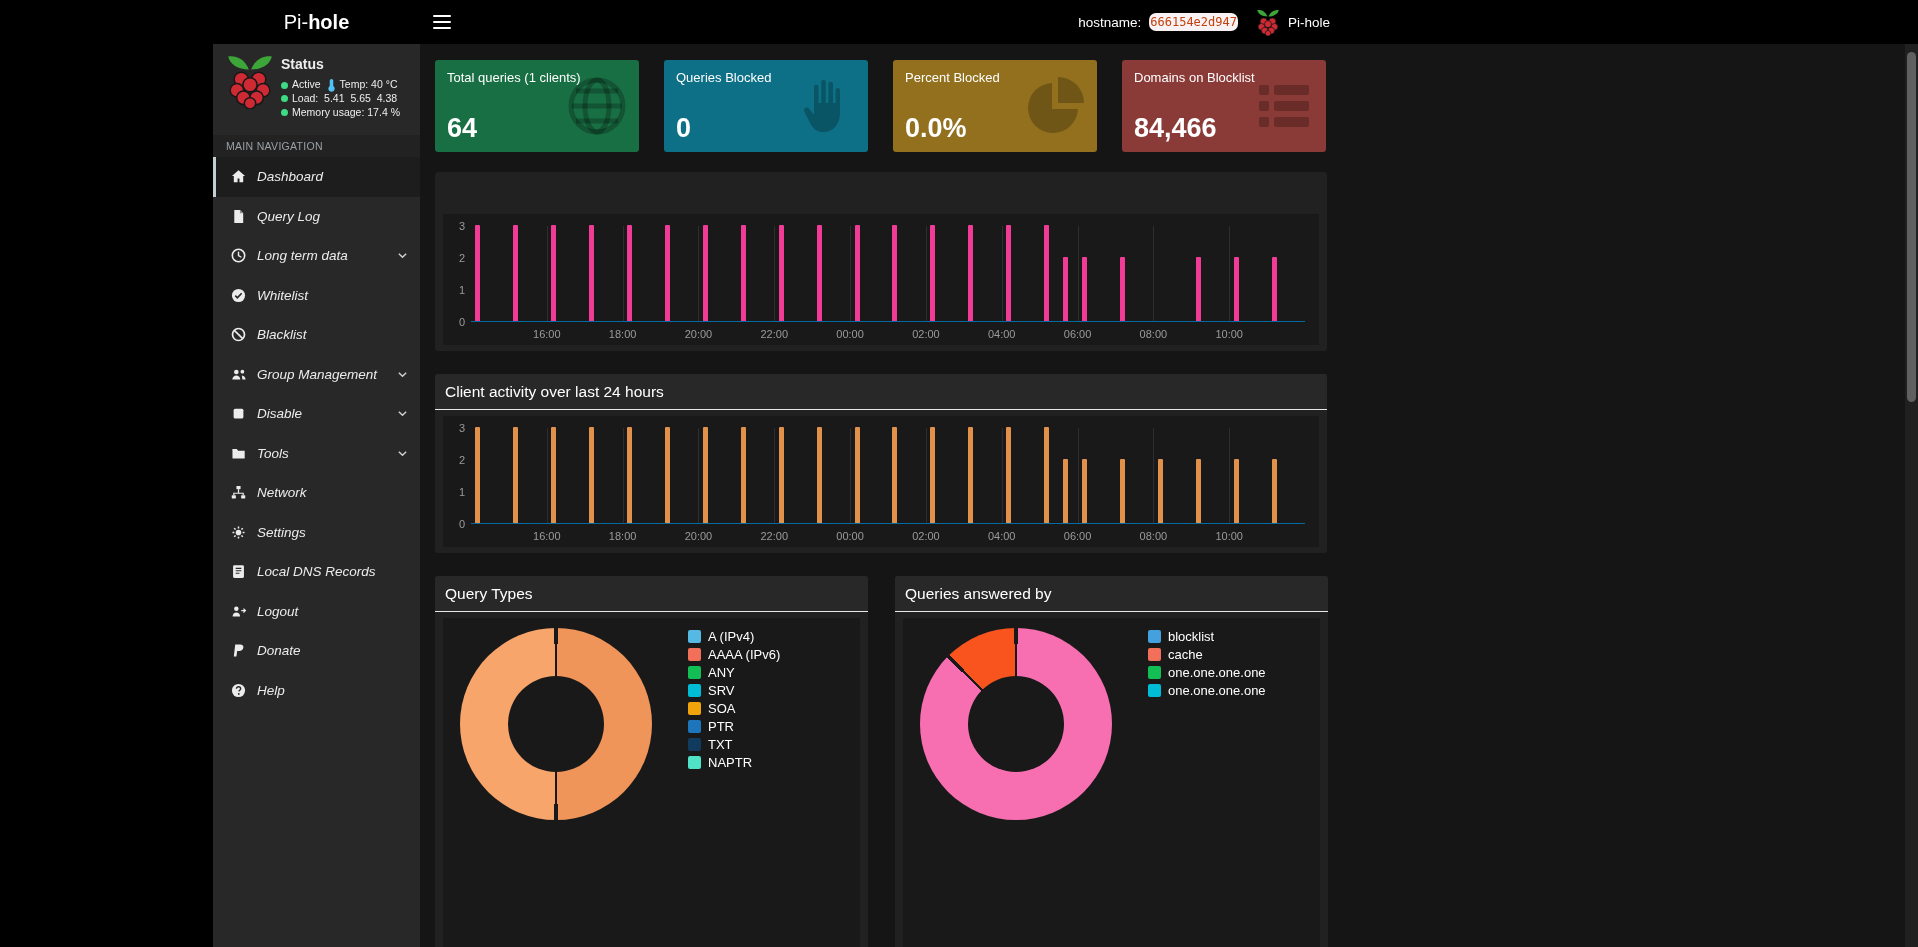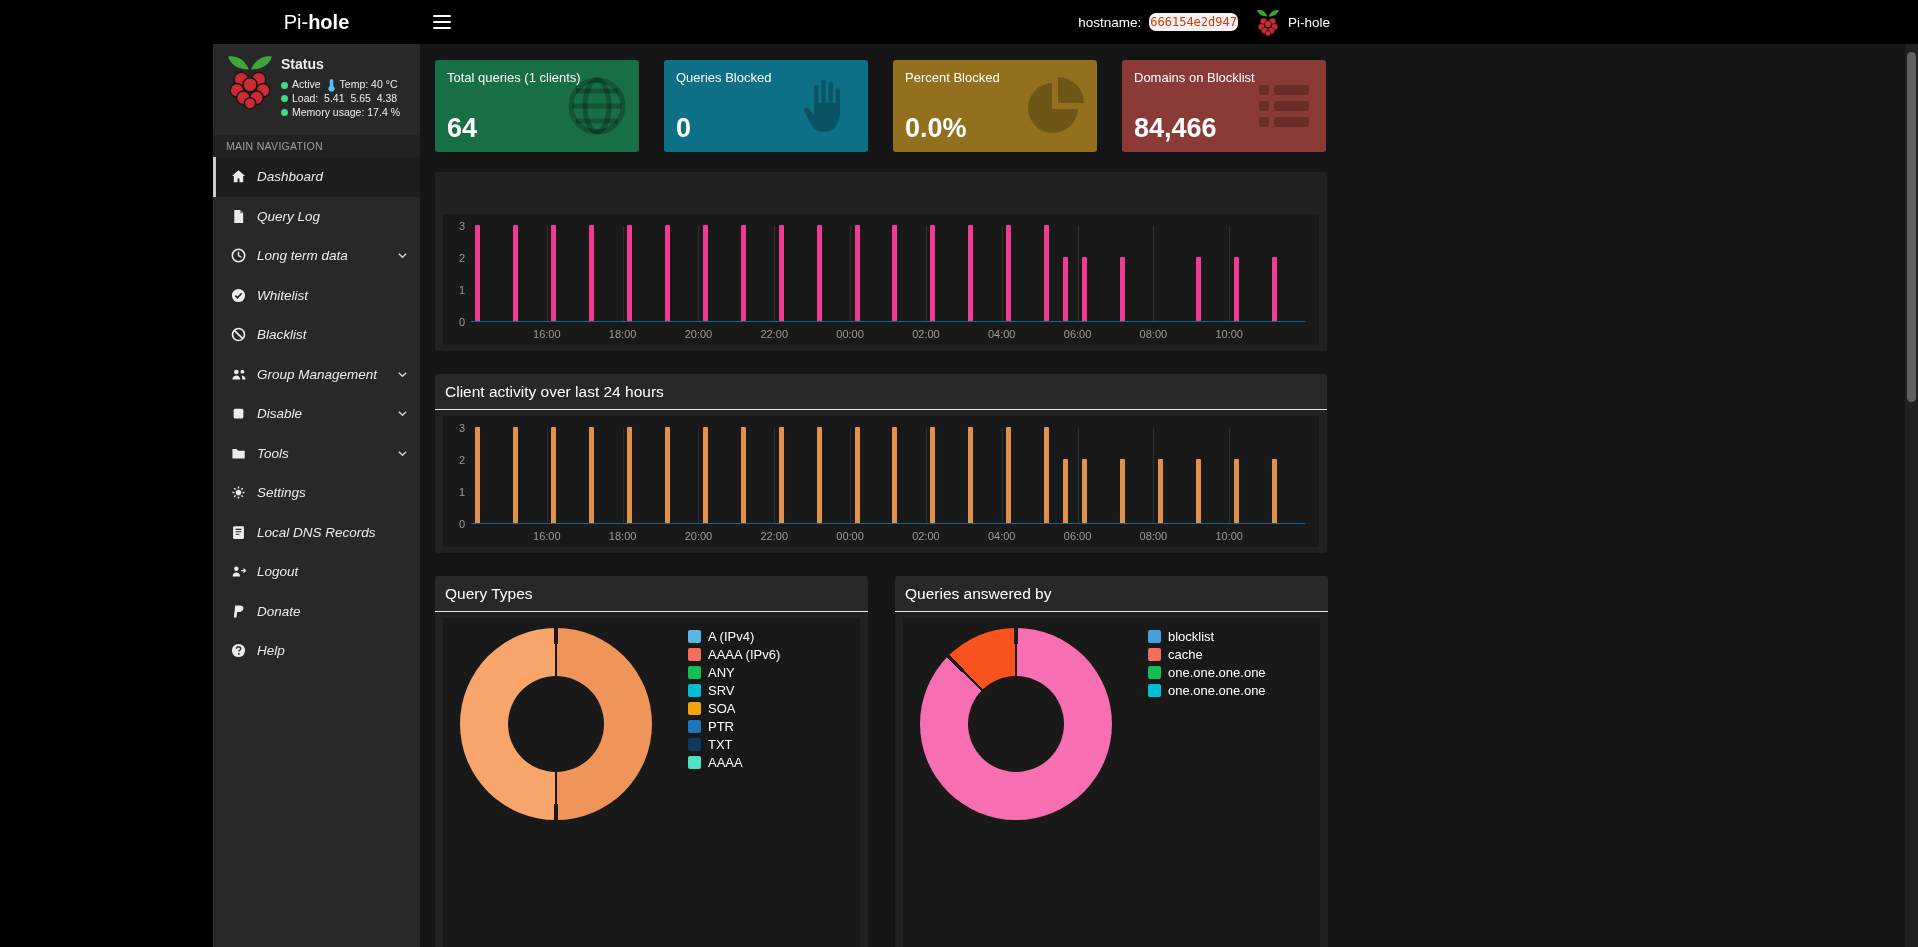--- a/index.html
+++ b/index.html
@@ -242,20 +242,33 @@
           <svg viewBox="0 0 16 16" width="15" height="15">
             <path fill="#ececec" d="M1.5 3.2h4.6l1.5 1.9h7v8.2h-13z"></path>
           </svg>
         </span>
         <span class="mlabel">Tools</span>
         <span class="chev">
           <svg width="11" height="11" viewBox="0 0 12 12">
             <path d="M2 4l4 4 4-4" fill="none" stroke="#cfcfcf" stroke-width="1.6"></path>
           </svg>
         </span>
+      </li>
+      <li>
+        <span class="mi">
+          <svg viewBox="0 0 16 16" width="15" height="15">
+            <g fill="#ececec">
+              <rect x="5.8" y="1" width="4.4" height="3.6" rx=".5"></rect>
+              <rect x=".8" y="10.8" width="4.4" height="3.6" rx=".5"></rect>
+              <rect x="10.8" y="10.8" width="4.4" height="3.6" rx=".5"></rect>
+            </g>
+            <path d="M8 4.6v2.6M3 10.8V8.8h10v2M8 7.2v1.6" fill="none" stroke="#ececec" stroke-width="1.3"></path>
+          </svg>
+        </span>
+        <span class="mlabel">Network</span>
       </li>
       <li>
         <span class="mi">
           <svg viewBox="0 0 16 16" width="15" height="15">
             <g stroke="#ececec" stroke-width="1.6">
               <circle cx="8" cy="8" r="2.2" fill="#ececec"></circle>
               <path d="M8 1.6v2M8 12.4v2M1.6 8h2M12.4 8h2M3.4 3.4l1.5 1.5M11.1 11.1l1.5 1.5M12.6 3.4l-1.5 1.5M4.9 11.1l-1.5 1.5"></path>
             </g>
           </svg>
         </span>
@@ -471,21 +484,21 @@
           <div class="legend-item">
             <span class="legend-swatch" style="background: rgb(29, 118, 187);"></span>
             <span class="legend-label">PTR</span>
           </div>
           <div class="legend-item">
             <span class="legend-swatch" style="background: rgb(16, 58, 94);"></span>
             <span class="legend-label">TXT</span>
           </div>
           <div class="legend-item">
             <span class="legend-swatch" style="background: rgb(80, 226, 198);"></span>
-            <span class="legend-label">AAAA</span>
+            <span class="legend-label">NAPTR</span>
           </div>
         </div>
       </div>
   </div>
 
   <div class="panel" id="panel-answered">
     <div class="panel-header">
       <h3 class="panel-title">Queries answered by</h3>
     </div>
     <div class="panel-body" id="donut1">

